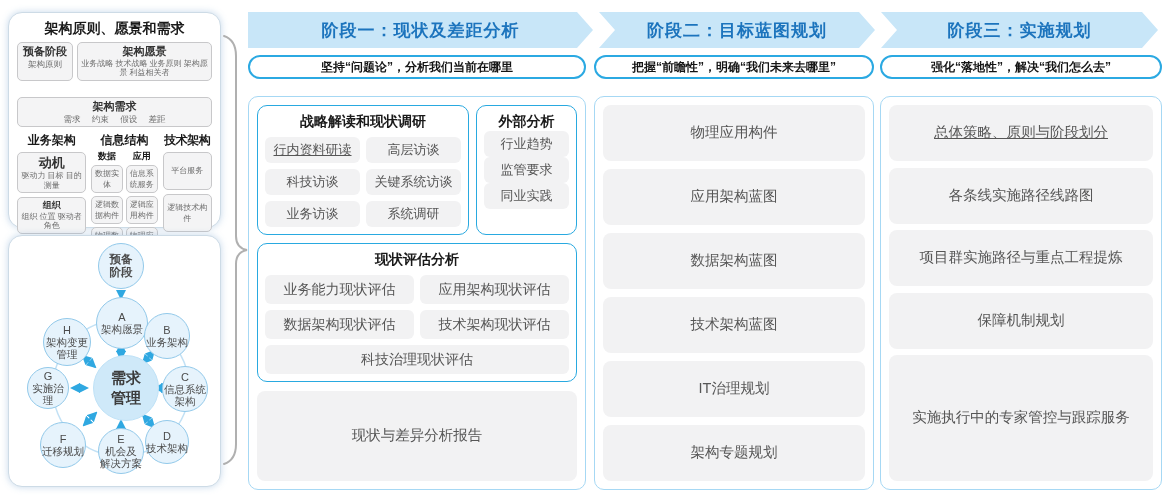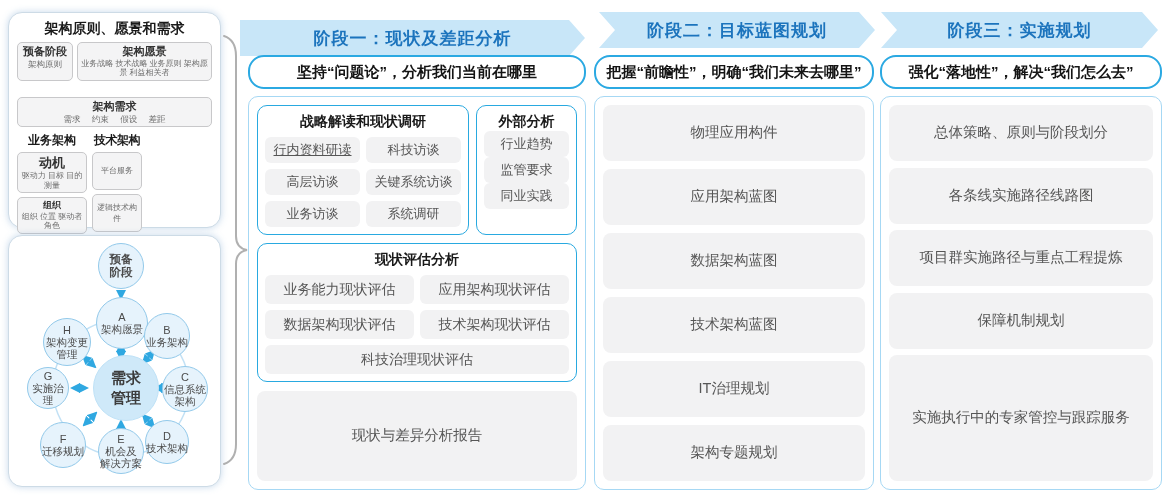--- a/index.html
+++ b/index.html
@@ -44,24 +44,24 @@
   
   .banner {
     top:12px; height:36px; background:#c8e6f8;
     display:flex; align-items:center; justify-content:center;
     font-size:17px; font-weight:bold; color:#1c74bd; letter-spacing:1px;
   }
   .banner.first { clip-path:polygon(0 0, calc(100% - 16px) 0, 100% 50%, calc(100% - 16px) 100%, 0 100%); }
   .banner.mid   { clip-path:polygon(0 0, calc(100% - 16px) 0, 100% 50%, calc(100% - 16px) 100%, 0 100%, 16px 50%); }
   .banner.last  { clip-path:polygon(0 0, calc(100% - 16px) 0, 100% 50%, calc(100% - 16px) 100%, 0 100%, 16px 50%); }
   .subtitle {
-    top:55px; height:34px; background:#fff;
+    top:55px; height:24px; background:#fff;
     border:2px solid #2ba9e2; border-radius:16px;
     display:flex; align-items:center; justify-content:center;
-    font-size:15px; font-weight:bold; color:#141414;
+    font-size:12px; font-weight:bold; color:#141414;
   }
   .pcontainer {
     top:96px; height:394px; background:#fff;
     border:1.5px solid #a6d8f4; border-radius:10px;
     padding:8px; display:flex; flex-direction:column;
   }
   .bgroup {
     border:1.6px solid #29a9e0; border-radius:10px; background:#fff; padding:7px;
   }
   .bgroup .g-title {
@@ -109,20 +109,37 @@
       <div class="lp-box">
         <div class="t" style="font-size:9px;">组织</div>
         <div class="s">组织 位置 驱动者 角色</div>
       </div>
       <div class="lp-box">
         <div class="t" style="font-size:9px;">功能</div>
         <div class="s">服务 流程 控制 功能</div>
       </div>
     </div>
 
+    <div class="stack" style="width:67px;gap:3px;">
+      <div class="col-h">信息结构</div>
+      <div class="flexrow" style="gap:3px;flex:1;">
+        <div class="stack" style="flex:1;gap:3px;">
+          <div class="col-h" style="font-size:9px;line-height:11px;">数据</div>
+          <div class="lp-box s" style="font-size:8px;color:#6d6d6d;">数据实体</div>
+          <div class="lp-box s" style="font-size:8px;color:#6d6d6d;">逻辑数据构件</div>
+          <div class="lp-box s" style="font-size:8px;color:#6d6d6d;">物理数据构件</div>
+        </div>
+        <div class="stack" style="flex:1;gap:3px;">
+          <div class="col-h" style="font-size:9px;line-height:11px;">应用</div>
+          <div class="lp-box s" style="font-size:8px;color:#6d6d6d;">信息系统服务</div>
+          <div class="lp-box s" style="font-size:8px;color:#6d6d6d;">逻辑应用构件</div>
+          <div class="lp-box s" style="font-size:8px;color:#6d6d6d;">物理应用构件</div>
+        </div>
+      </div>
+    </div>
 
     <div class="stack" style="width:50px;gap:4px;">
       <div class="col-h" style="letter-spacing:-0.5px;">技术架构</div>
       <div class="lp-box s" style="font-size:8px;color:#6d6d6d;flex:1;display:flex;align-items:center;justify-content:center;">平台服务</div>
       <div class="lp-box s" style="font-size:8px;color:#6d6d6d;flex:1;display:flex;align-items:center;justify-content:center;">逻辑技术构件</div>
       <div class="lp-box s" style="font-size:8px;color:#6d6d6d;flex:1;display:flex;align-items:center;justify-content:center;">物理技术构件</div>
     </div>
   </div>
 
   <div class="flexrow" style="gap:4px;margin-top:6px;align-items:center;">
@@ -203,21 +220,21 @@
   <div class="center-node pre" style="left:84px;top:119px;width:66px;height:66px;text-align:center;">
     <span class="pre">需求
 管理</span>
   </div>
 </div>
 
 <svg class="abs" style="left:220px;top:34px;" width="30" height="432" viewBox="0 0 30 432">
   <path d="M4,2 Q16,6 16,22 L16,202 Q16,214 27,216 Q16,218 16,230 L16,410 Q16,426 4,430" fill="none" stroke="#b0b0b0" stroke-width="2" stroke-linecap="round"></path>
 </svg>
 
-<div class="abs banner first" style="left:240px;width:345px;margin-top:8px;">
+<div class="abs banner first" style="left:248px;width:345px;">
   <span>阶段一：现状及差距分析</span>
 </div>
 <div class="abs banner mid" style="left:599px;width:276px;">
   <span>阶段二：目标蓝图规划</span>
 </div>
 <div class="abs banner last" style="left:881px;width:277px;">
   <span>阶段三：实施规划</span>
 </div>
 
 <div class="abs subtitle" style="left:248px;width:338px;">
@@ -229,22 +246,22 @@
 <div class="abs subtitle" style="left:880px;width:282px;">
   <span>强化“落地性”，解决“我们怎么去”</span>
 </div>
 
 <div class="abs pcontainer" style="left:248px;width:338px;">
   <div class="flexrow" style="gap:7px;">
     <div class="bgroup" style="width:212px;">
       <div class="g-title">战略解读和现状调研</div>
       <div class="grid2">
         <div class="gray-item" style="height:26px;text-decoration:underline;">行内资料研读</div>
+        <div class="gray-item" style="height:26px;">高层访谈</div>
         <div class="gray-item" style="height:26px;">科技访谈</div>
-        <div class="gray-item" style="height:26px;">高层访谈</div>
         <div class="gray-item" style="height:26px;">关键系统访谈</div>
         <div class="gray-item" style="height:26px;">业务访谈</div>
         <div class="gray-item" style="height:26px;">系统调研</div>
       </div>
     </div>
     <div class="bgroup stack" style="flex:1;gap:0;">
       <div class="g-title" style="margin-bottom:0;">外部分析</div>
       <div class="gray-item" style="height:26px;">行业趋势</div>
       <div class="gray-item" style="height:26px;">监管要求</div>
       <div class="gray-item" style="height:26px;">同业实践</div>
@@ -268,18 +285,18 @@
 <div class="abs pcontainer" style="left:594px;width:280px;justify-content:space-between;">
   <div class="gray-item big-item" style="height:56px;">物理应用构件</div>
   <div class="gray-item big-item" style="height:56px;">应用架构蓝图</div>
   <div class="gray-item big-item" style="height:56px;">数据架构蓝图</div>
   <div class="gray-item big-item" style="height:56px;">技术架构蓝图</div>
   <div class="gray-item big-item" style="height:56px;">IT治理规划</div>
   <div class="gray-item big-item" style="height:56px;">架构专题规划</div>
 </div>
 
 <div class="abs pcontainer" style="left:880px;width:282px;justify-content:space-between;">
-  <div class="gray-item big-item" style="height:56px;">总体策略、原则与阶段划分</div>
+  <div class="gray-item big-item" style="height:56px;text-decoration:underline;">总体策略、原则与阶段划分</div>
   <div class="gray-item big-item" style="height:56px;">各条线实施路径线路图</div>
   <div class="gray-item big-item" style="height:56px;">项目群实施路径与重点工程提炼</div>
   <div class="gray-item big-item" style="height:56px;">保障机制规划</div>
   <div class="gray-item big-item" style="height:126px;">实施执行中的专家管控与跟踪服务</div>
 </div>
 
 </body></html>

